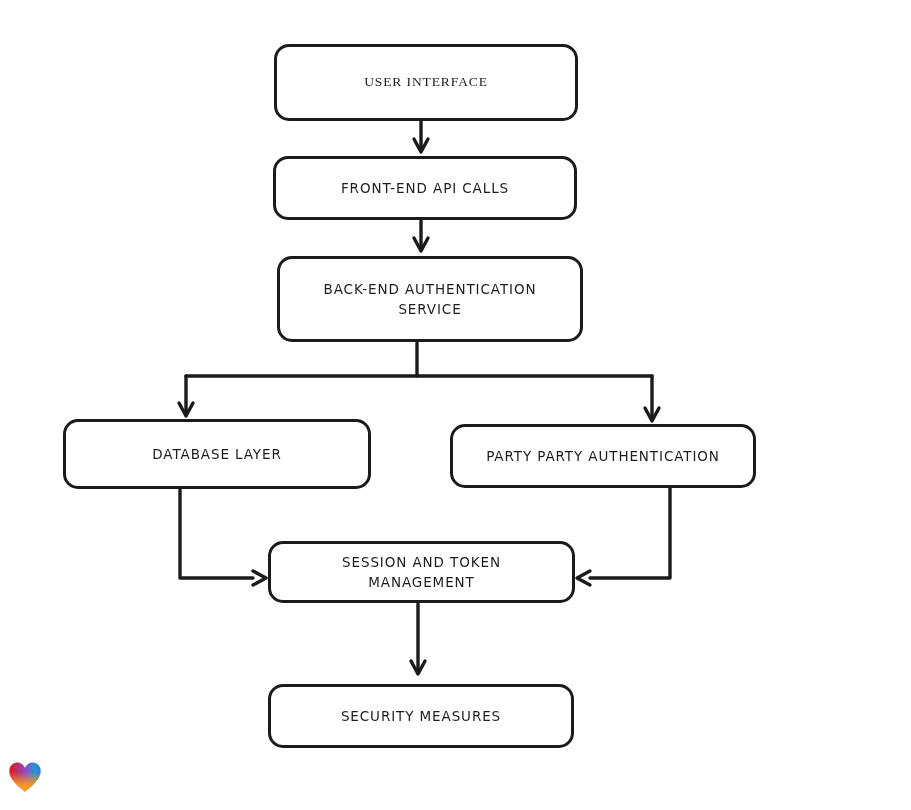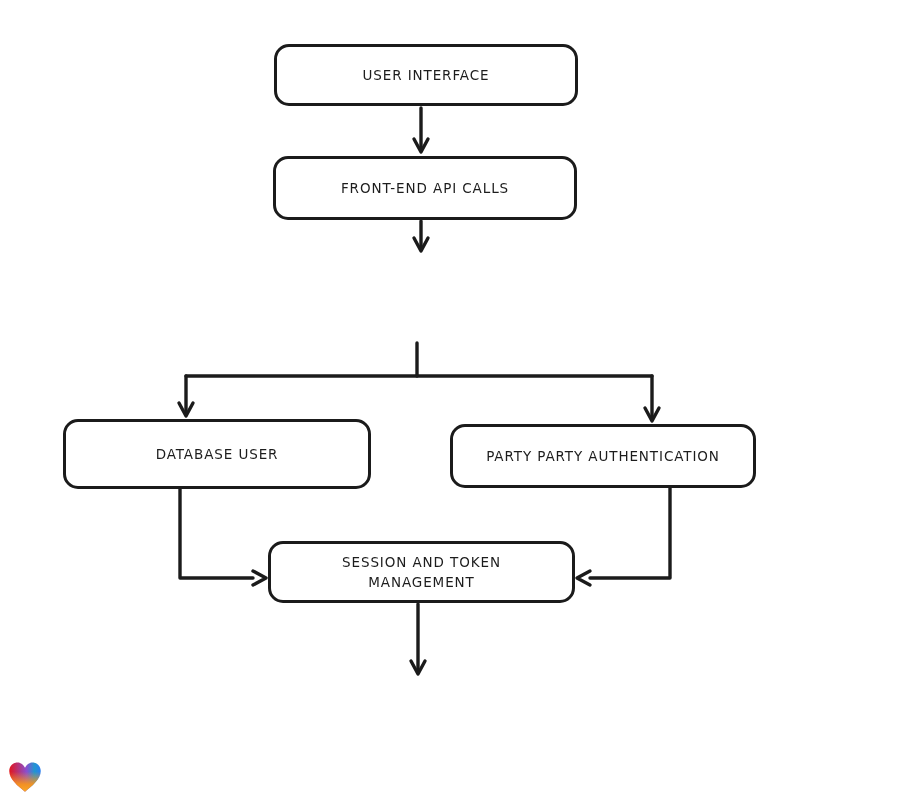--- a/index.html
+++ b/index.html
@@ -81,41 +81,47 @@
     <g>
       <path d="M670 488 L670 578 L590 578"></path>
       <path d="M590 571 L577 578 L590 585"></path>
     </g>
     <g>
       <path d="M418 604 L418 672"></path>
       <path d="M411 661 L418 674 L425 661"></path>
     </g>
   </svg>
 
-  <div class="node" style="left:274px; top:44px; width:304px; height:62px;">
+  <div class="node" style="left:274px; top:44px; width:304px; height:77px;font-family:Liberation Serif, serif;">
     <span class="lbl">USER INTERFACE</span>
   </div>
 
   <div class="node" style="left:273px; top:156px; width:304px; height:64px;text-align:right;">
     <span class="lbl">FRONT-END API CALLS</span>
   </div>
 
+  <div class="node wrap-240" style="left:277px; top:256px; width:306px; height:86px;">
+    <span class="lbl">BACK-END AUTHENTICATION SERVICE</span>
+  </div>
 
   <div class="node" style="left:63px; top:419px; width:308px; height:70px;">
-    <span class="lbl">DATABASE USER</span>
+    <span class="lbl">DATABASE LAYER</span>
   </div>
 
   <div class="node" style="left:450px; top:424px; width:306px; height:64px;">
     <span class="lbl">PARTY PARTY AUTHENTICATION</span>
   </div>
 
   <div class="node wrap-200" style="left:268px; top:541px; width:307px; height:62px;">
     <span class="lbl">SESSION AND TOKEN MANAGEMENT</span>
   </div>
 
+  <div class="node" style="left:268px; top:684px; width:306px; height:64px;">
+    <span class="lbl">SECURITY MEASURES</span>
+  </div>
 
   <div class="logo-badge">
     <svg width="36" height="34" viewBox="0 0 32 30">
       <defs>
         <linearGradient id="heart-x" x1="0" y1="0" x2="1" y2="0">
           <stop offset="0" stop-color="#e3141c"></stop>
           <stop offset="0.55" stop-color="#8a4fd0"></stop>
           <stop offset="0.8" stop-color="#2196cf"></stop>
           <stop offset="1" stop-color="#2a7df2"></stop>
         </linearGradient>

